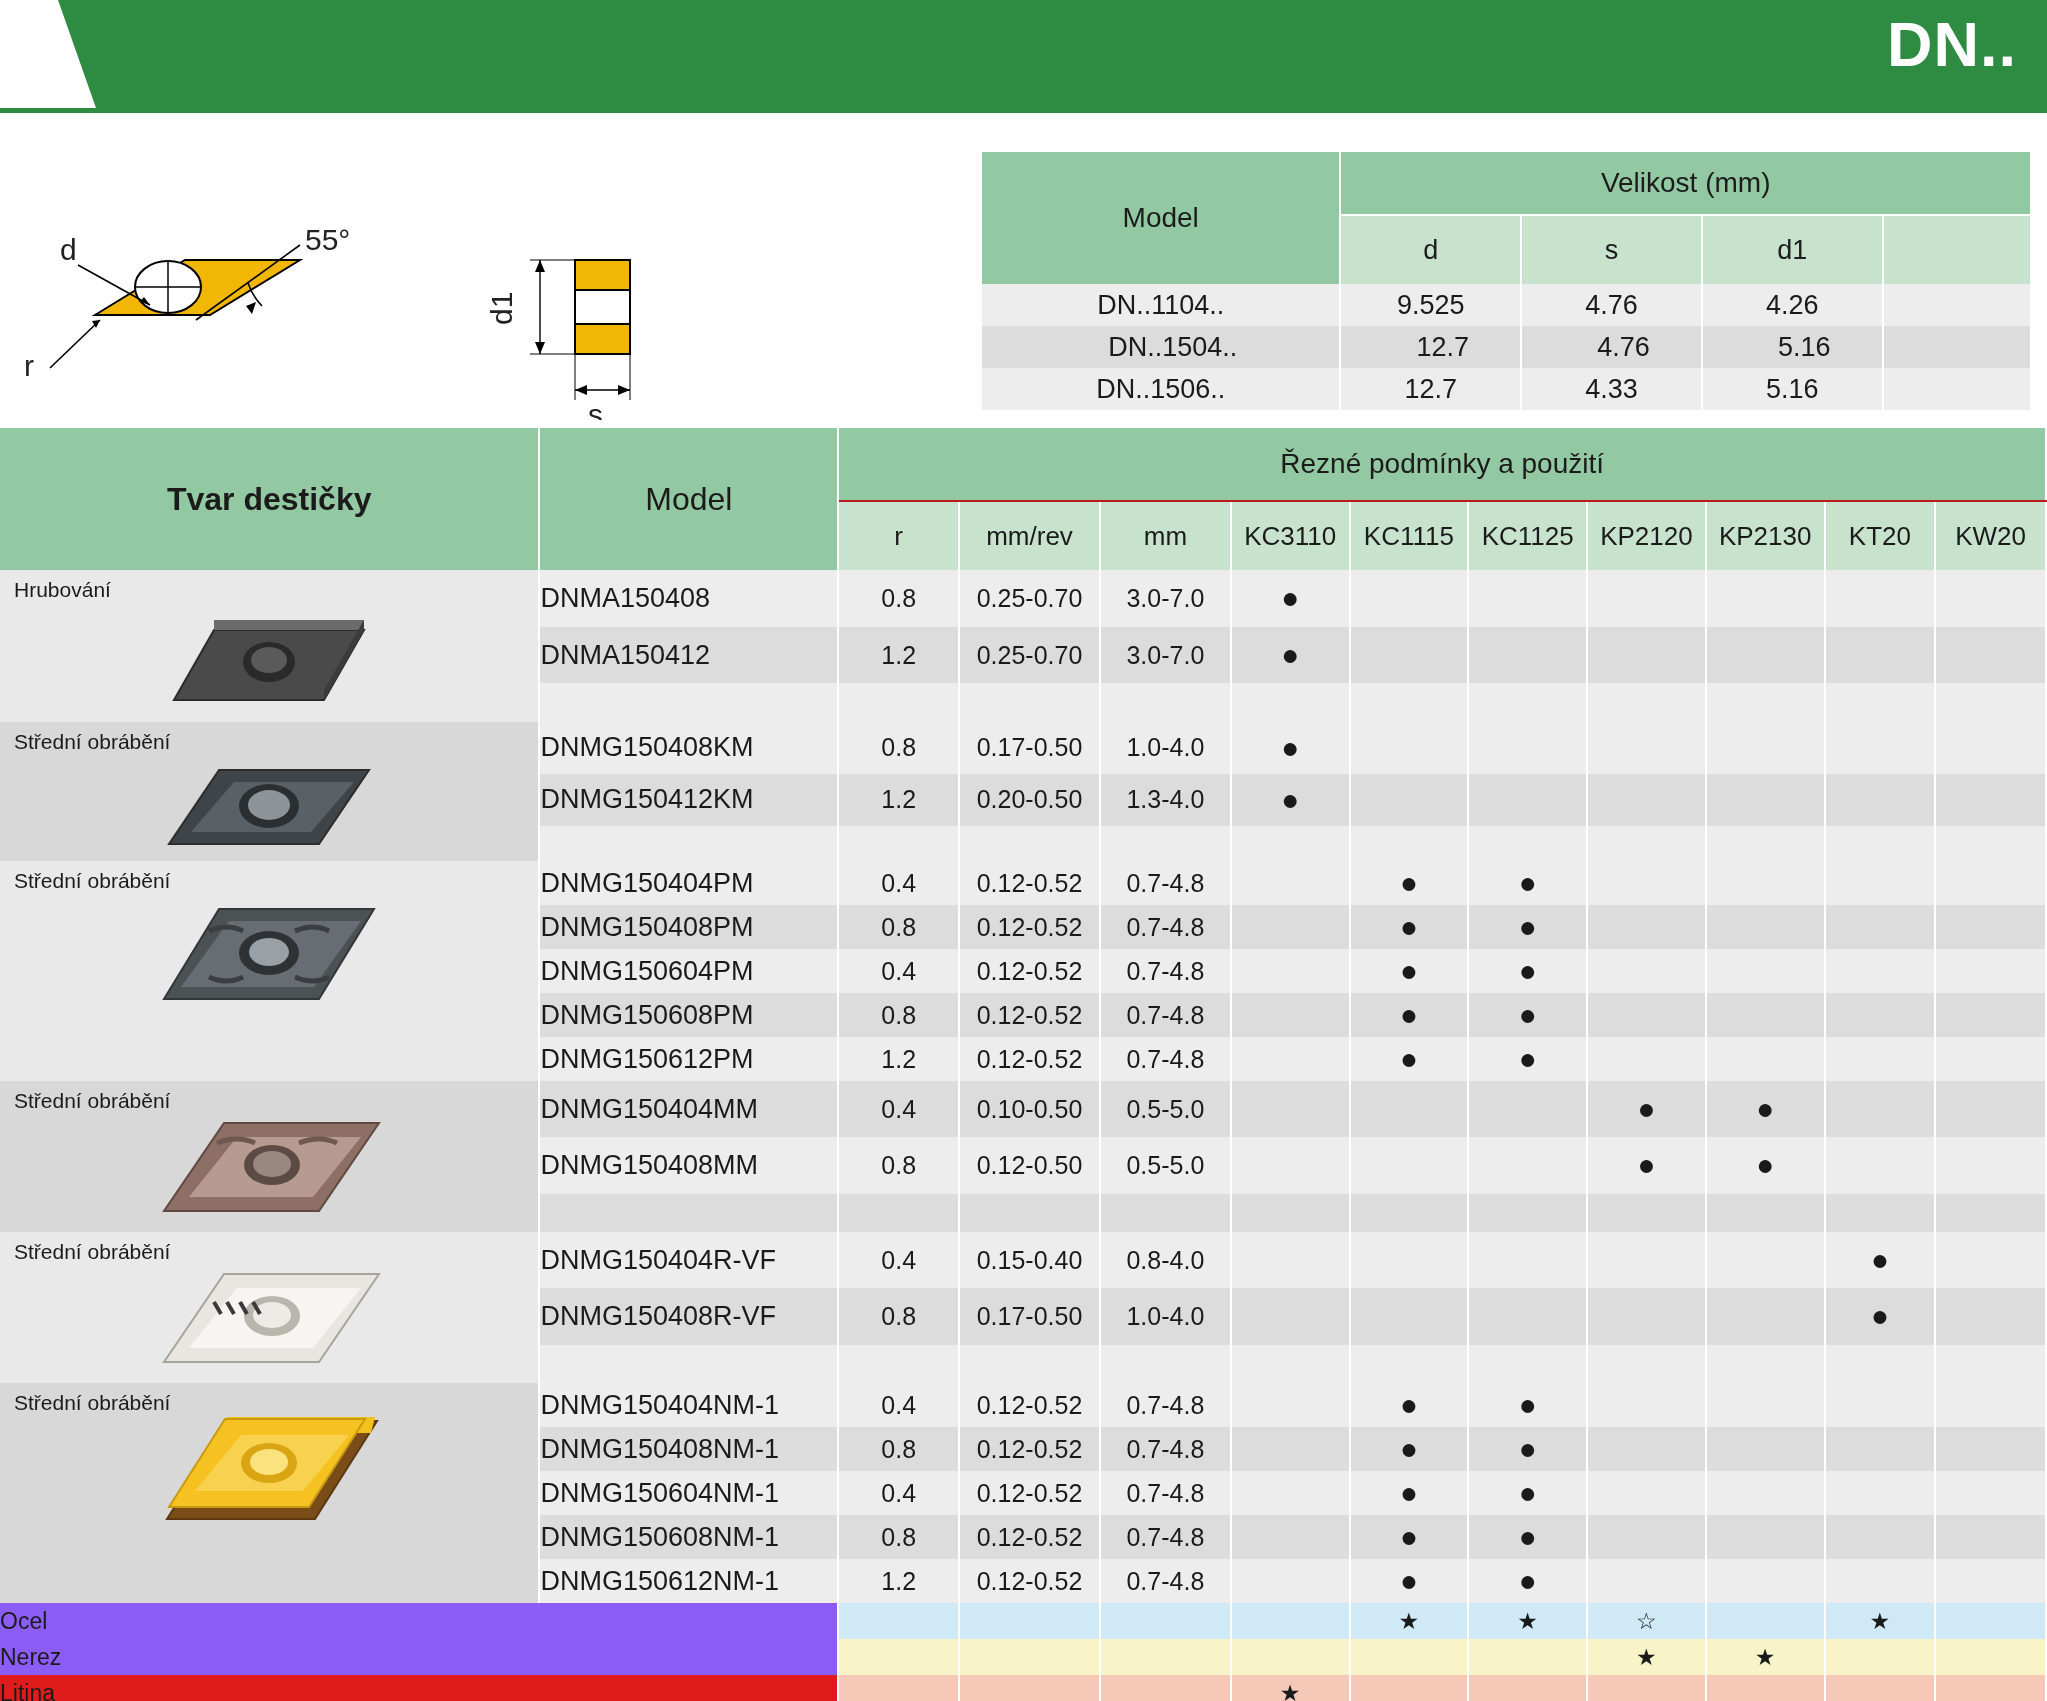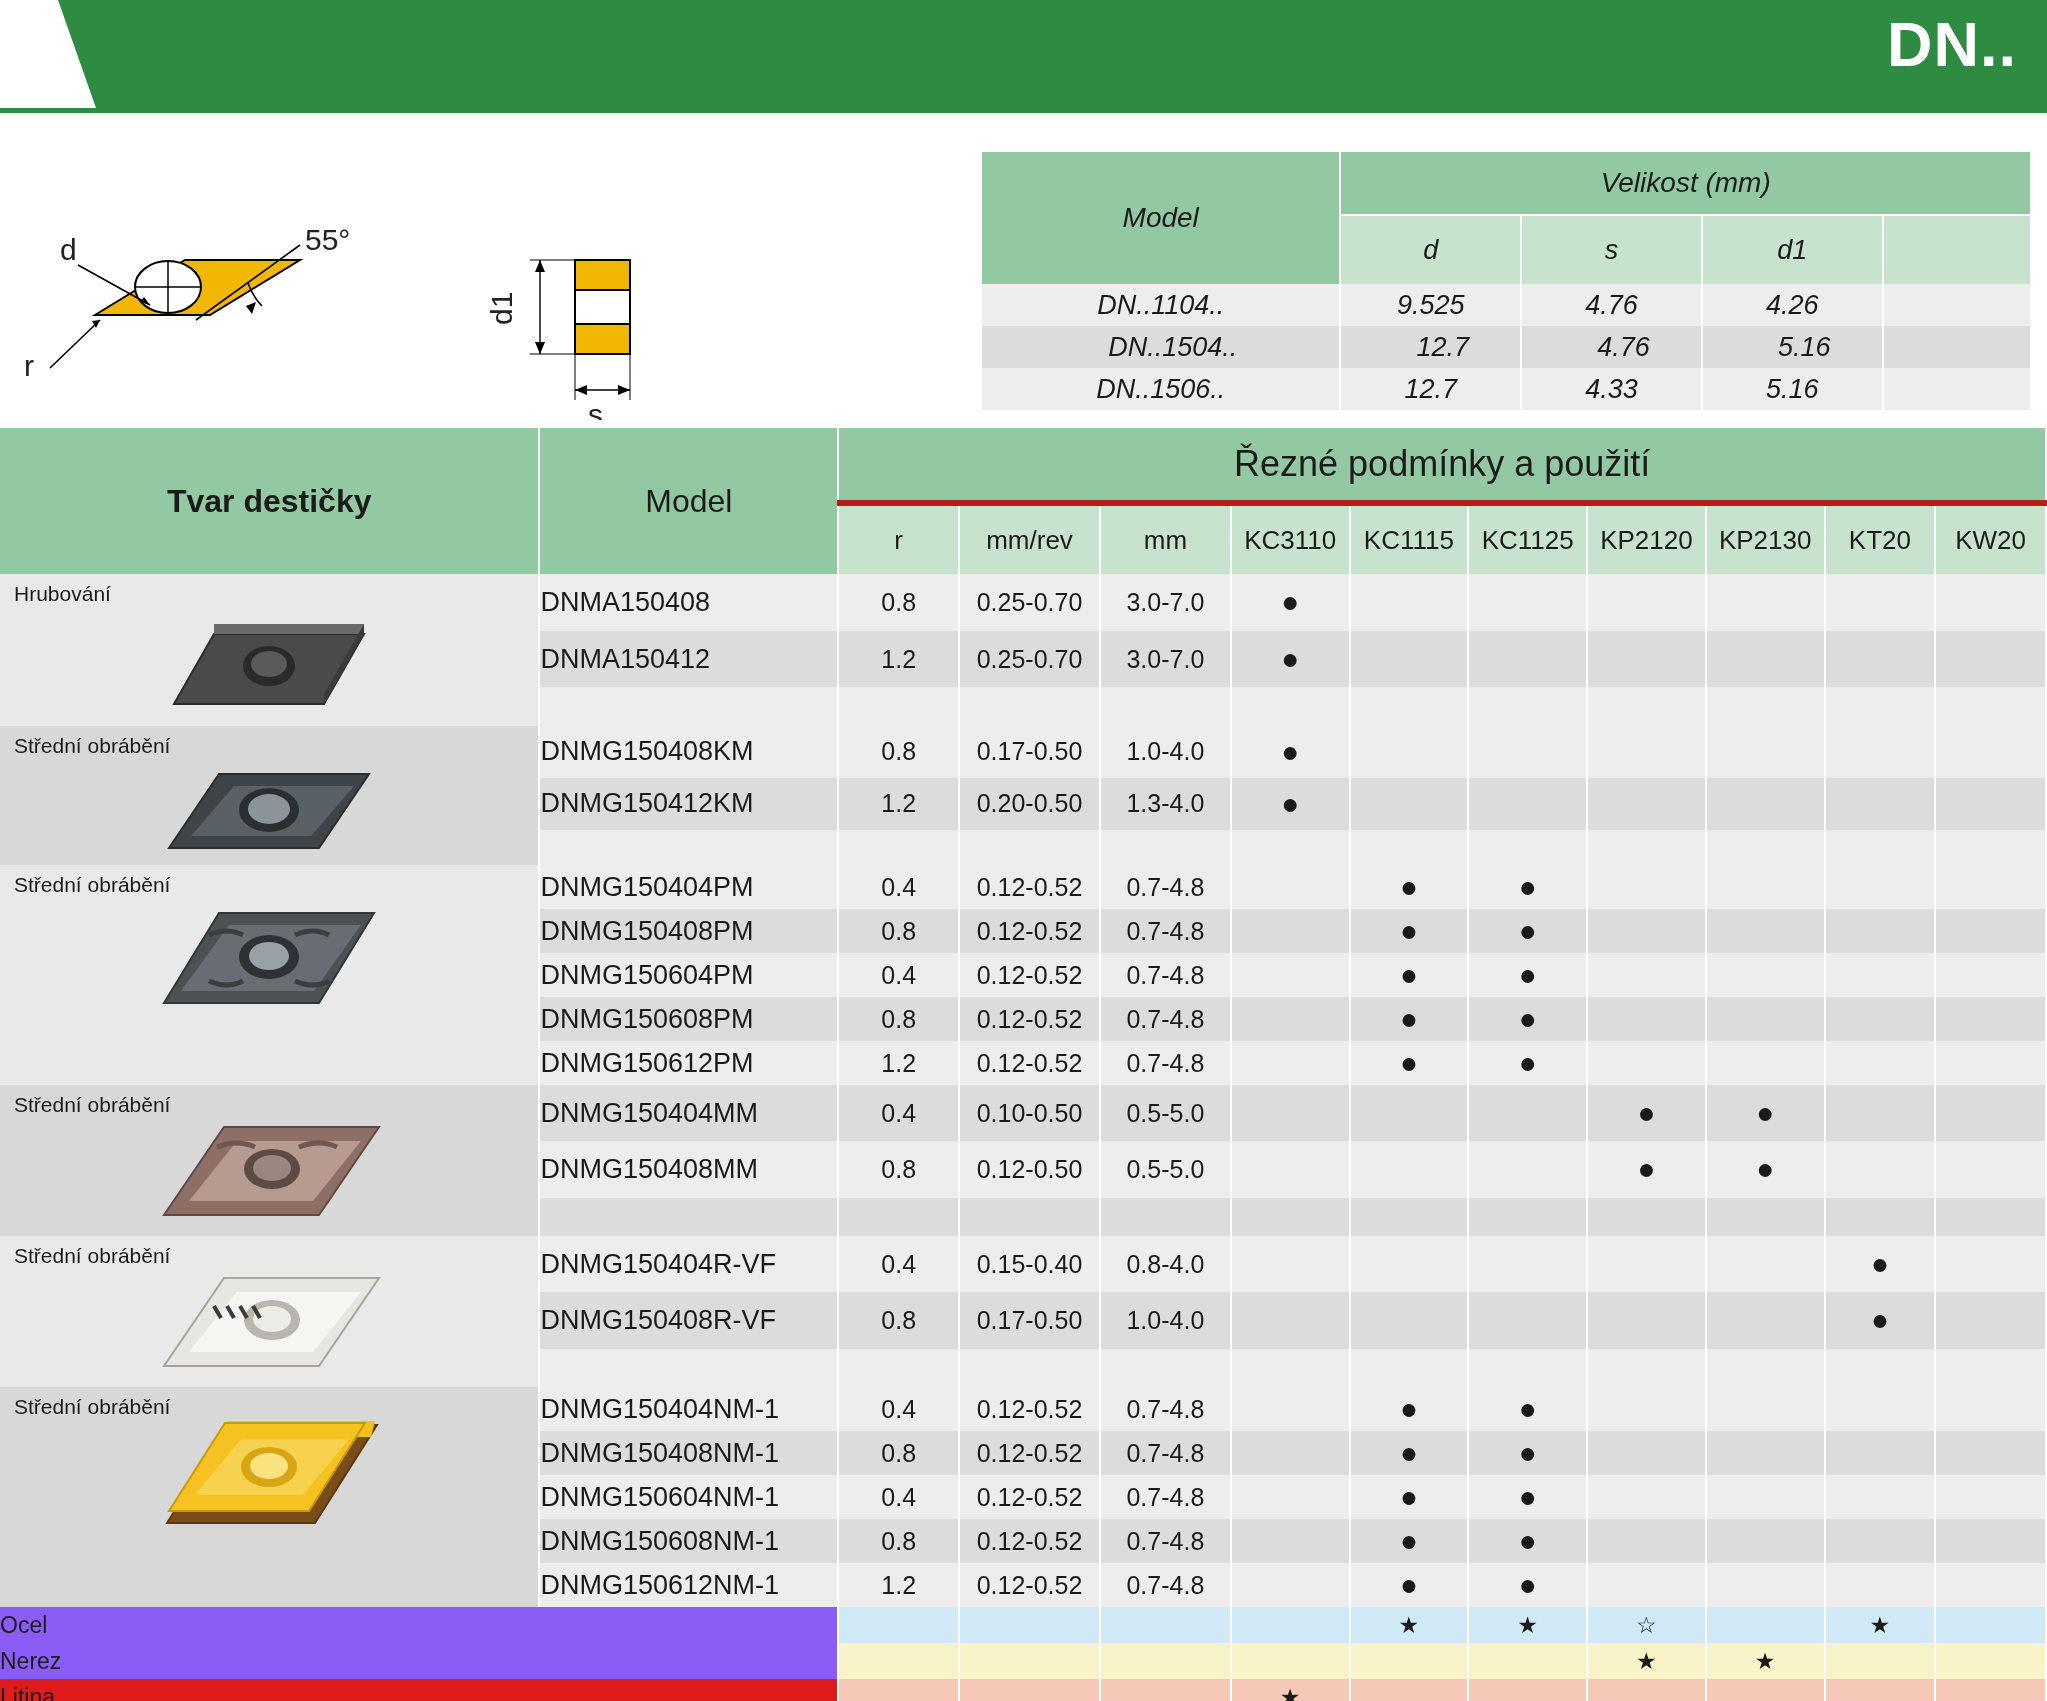--- a/index.html
+++ b/index.html
@@ -30,21 +30,21 @@
   }
   
   .figures{position:absolute;left:0;top:120px;width:980px;height:300px;}
   .fig-label{font-size:30px;fill:#222;}
   
   .size-table{
     position:absolute;left:982px;top:152px;width:1048px;
     border-collapse:collapse;
     font-size:26px;
   }
-  .size-table th,.size-table td{padding:0;margin:0;font-style:italic;}
+  .size-table th,.size-table td{padding:0;margin:0;}
   .st-model{
     background:#93c9a2;color:#1c1c1c;text-align:center;vertical-align:middle;
     width:360px;height:132px;font-weight:normal;font-size:28px;
     border-right:2px solid #ffffff;
   }
   .st-velikost{
     background:#93c9a2;color:#1c1c1c;text-align:center;height:62px;font-weight:normal;font-size:28px;
     border-bottom:2px solid #ffffff;
   }
   .st-sub{
@@ -59,21 +59,21 @@
   
   .main{
     position:absolute;left:0;top:428px;width:2047px;
   }
   table.mt{border-collapse:collapse;width:2047px;font-size:25px;}
   table.mt td,table.mt th{padding:0;border-right:2px solid #ffffff;}
   .hd-green{background:#93c9a2;font-weight:normal;color:#1b1b1b;text-align:center;}
   .hd-light{background:#c7e2cd;font-weight:normal;color:#1b1b1b;text-align:center;}
   .hd-tvar{height:140px;font-size:32px;width:535px;font-weight:bold;}
   .hd-model{height:140px;font-size:32px;width:295px;}
-  .hd-rez{height:72px;font-size:36px;border-bottom:6px solid #b91c1c;}
+  .hd-rez{height:72px;font-size:28px;border-bottom:2px solid #b91c1c;}
   .hd-sub{height:68px;font-size:26px;}
   .grp{position:relative;}
   .grp-label{
     position:absolute;left:14px;top:8px;font-size:21px;color:#1b1b1b;
   }
   td.shape-cell{background:#e9e9e9;vertical-align:top;width:535px;}
   td.shape-cell.dark{background:#d8d8d8;}
   .row-model{font-size:27px;padding-left:34px;}
   .c{text-align:center;}
   .dotc{font-size:30px;line-height:1;}

